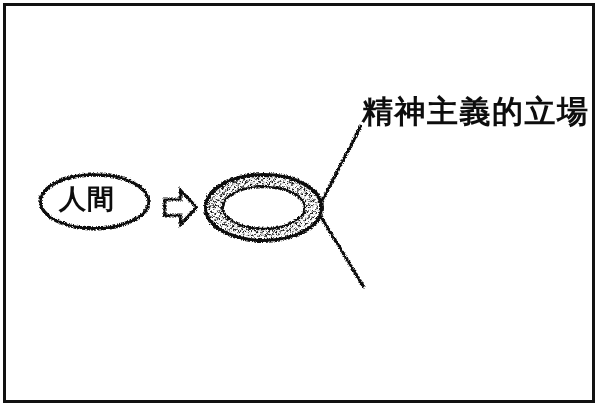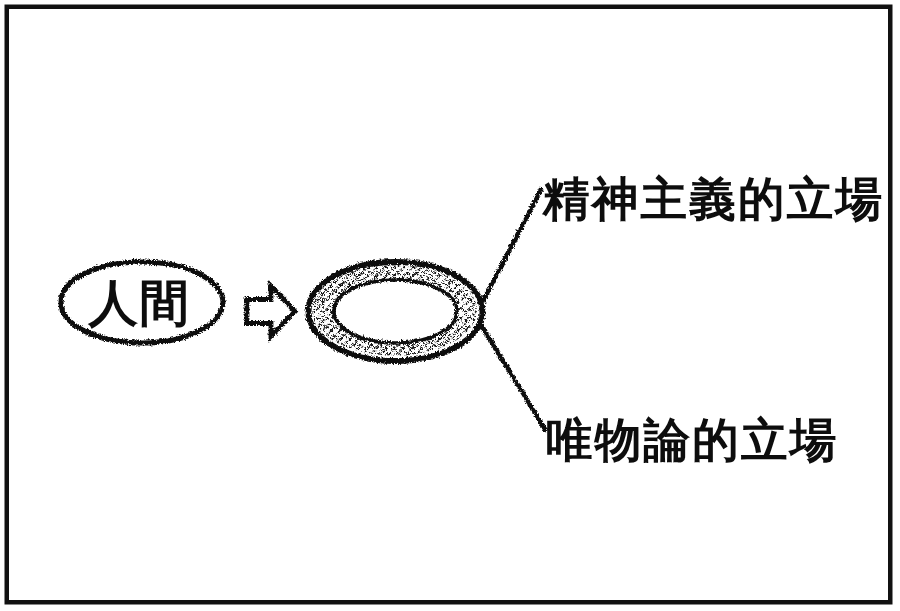--- a/index.html
+++ b/index.html
@@ -40,35 +40,34 @@
     font-family: "DejaVu Sans", "Liberation Sans", sans-serif;
     font-weight: bold;
     color: #0d0d0d;
     white-space: nowrap;
     letter-spacing: 0px;
     line-height: 1;
   }
   #label-human {
     left: 59px;
     top: 185px;
-    font-size: 33px;
+    font-size: 27px;
     letter-spacing: 1px;
   }
   #label-happiness {
     left: 229px;
     top: 188px;
     font-size: 33px;
     letter-spacing: 1px;
   }
   #label-spiritualist {
     left: 362px;
     top: 96px;
     font-size: 31px;
     letter-spacing: 1.5px;
-    margin-top: 22px;
   }
   #label-materialist {
     left: 364px;
     top: 279px;
     font-size: 31px;
     letter-spacing: 1.5px;
   }
 </style>
 </head>
 <body>
@@ -122,15 +121,14 @@
       <ellipse cx="263" cy="207" rx="58" ry="33" fill="none" stroke="#111111" stroke-width="4" filter="url(#roughen)"></ellipse>
       <ellipse cx="263" cy="207" rx="41" ry="21" fill="#ffffff" stroke="#111111" stroke-width="2.4" filter="url(#roughen)"></ellipse>
     </g>
   </svg>
 
   <div class="node-label" id="label-human">人間</div>
 
 
   <div class="node-label" id="label-spiritualist">精神主義的立場</div>
 
-  <div class="node-label" id="label-materialist">唯物論的立場</div>
 
 </div>
 
 </body></html>

